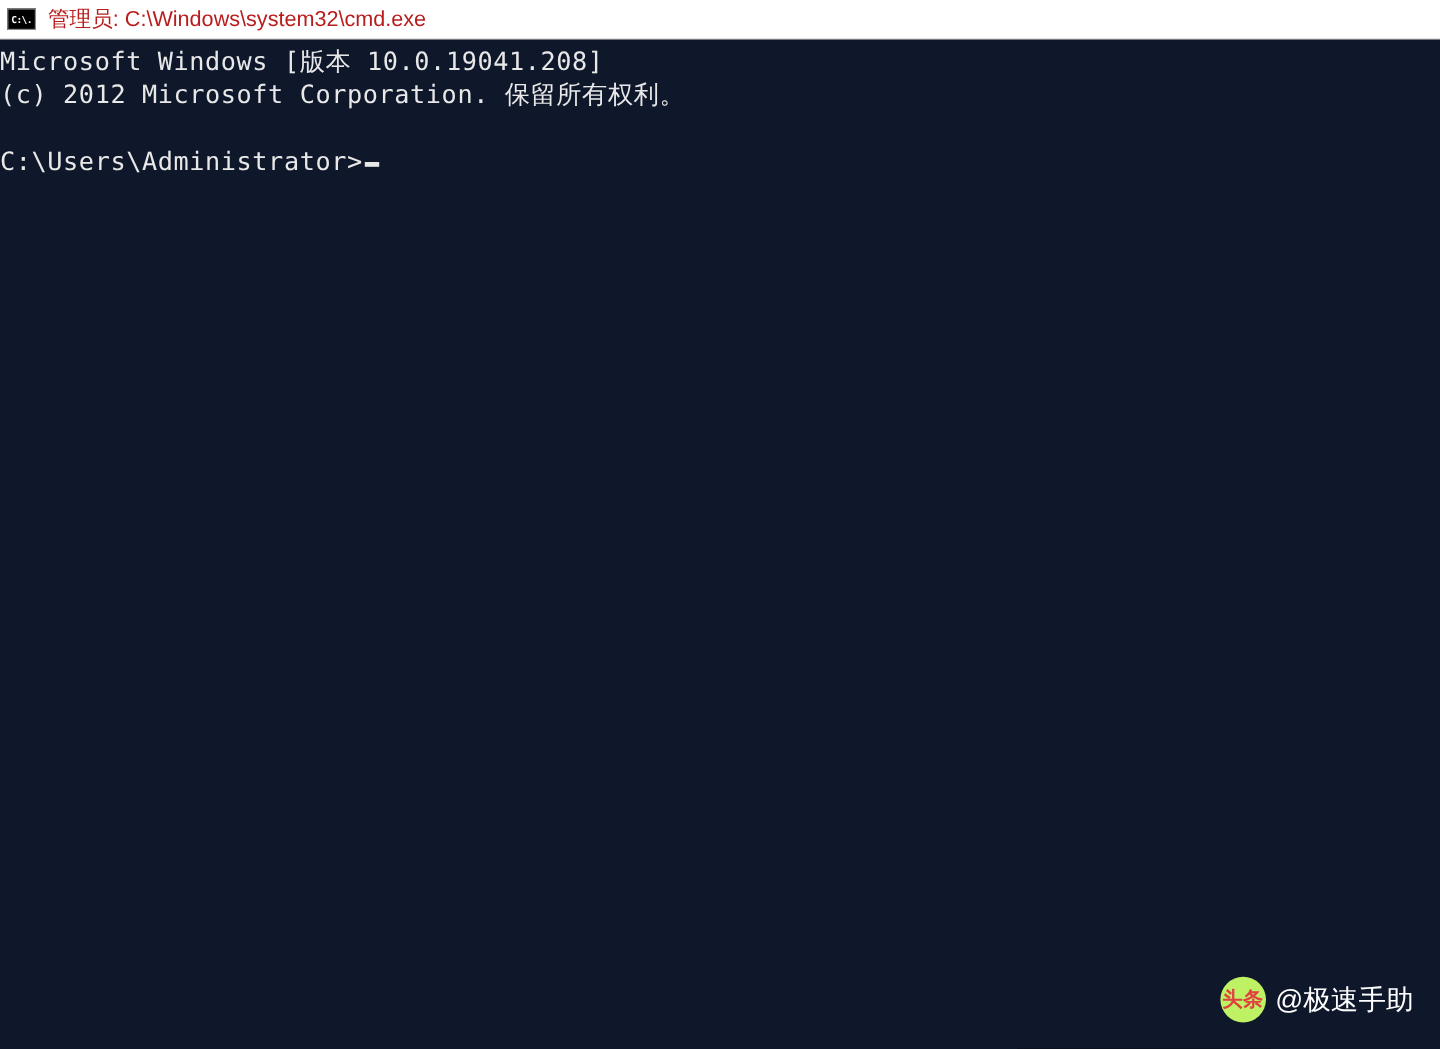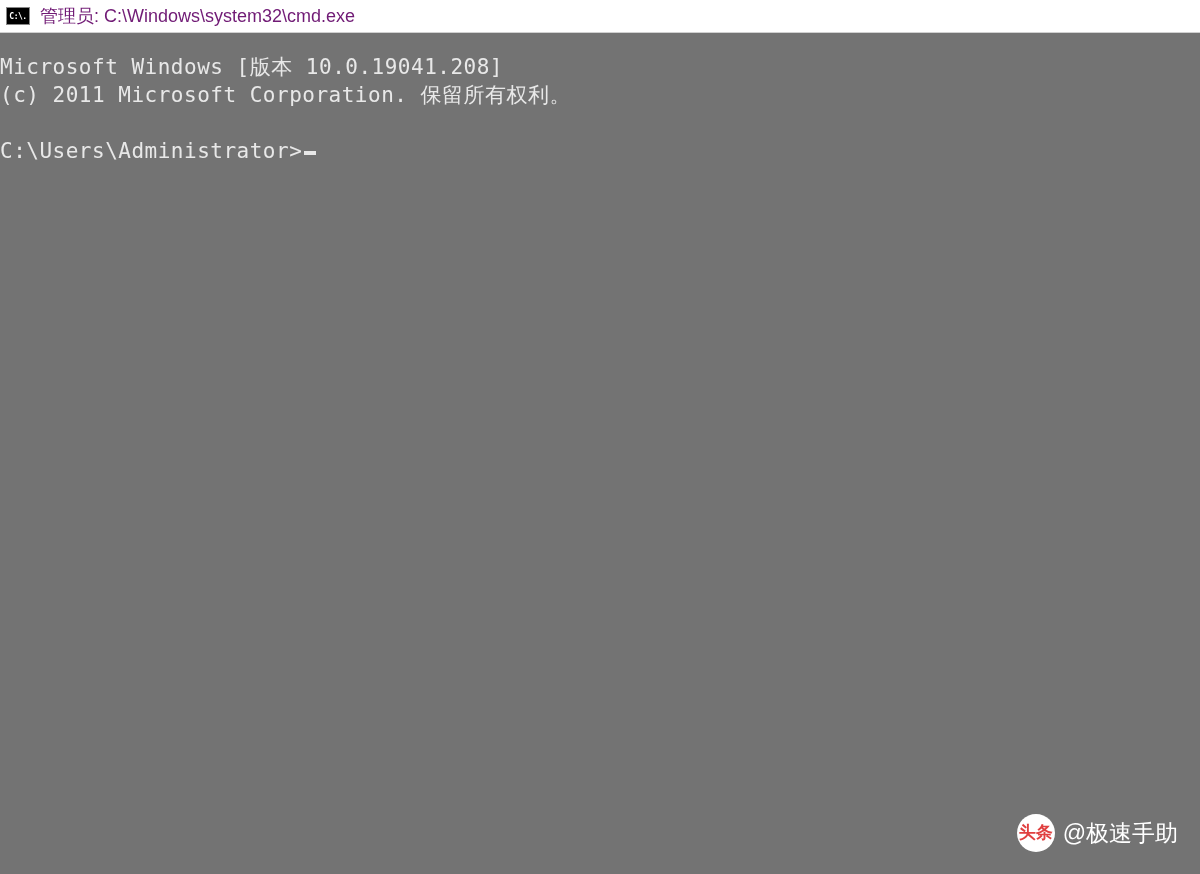--- a/index.html
+++ b/index.html
@@ -36,30 +36,30 @@
       margin-left: 2px;
     }
     .app-icon-text {
       color: #ffffff;
       font-size: 8px;
       font-family: "Consolas", monospace;
       letter-spacing: -0.5px;
       font-weight: bold;
     }
     .title-text {
-      color: #701a75;
+      color: #b91c1c;
       font-size: 18px;
       font-family: "Microsoft YaHei", "SimSun", sans-serif;
       white-space: nowrap;
     }
     .terminal-area {
       width: 100%;
       height: calc(100% - 33px);
-      background: #737373;
-      padding-top: 20px;
+      background: #0f172a;
+      padding-top: 4px;
       padding-left: 0px;
     }
     .terminal-line {
       color: #e8e8e8;
       font-size: 21px;
       line-height: 28px;
       font-family: "NSimSun", "SimSun", "Consolas", monospace;
       white-space: pre;
       letter-spacing: 0.5px;
     }
@@ -85,21 +85,21 @@
       bottom: 22px;
       right: 22px;
       display: flex;
       align-items: center;
       gap: 8px;
     }
     .watermark-logo {
       width: 38px;
       height: 38px;
       border-radius: 50%;
-      background: #ffffff;
+      background: #bef264;
       display: flex;
       align-items: center;
       justify-content: center;
       position: relative;
     }
     .watermark-logo-inner {
       color: #e04040;
       font-size: 17px;
       font-weight: bold;
       font-family: "Microsoft YaHei", sans-serif;
@@ -119,21 +119,21 @@
 
 <div class="title-bar">
   <div class="app-icon">
     <span class="app-icon-text">C:\.</span>
   </div>
   <div class="title-text">管理员: C:\Windows\system32\cmd.exe</div>
 </div>
 
 <div class="terminal-area">
   <div class="terminal-line">Microsoft Windows [版本 10.0.19041.208]</div>
-  <div class="terminal-line">(c) 2011 Microsoft Corporation. 保留所有权利。</div>
+  <div class="terminal-line">(c) 2012 Microsoft Corporation. 保留所有权利。</div>
   <div class="terminal-spacer"></div>
   <div class="terminal-line prompt-line">
     <span>C:\Users\Administrator&gt;</span><span class="cursor"></span>
   </div>
 </div>
 
 <div class="watermark">
   <div class="watermark-logo">
     <div class="watermark-logo-inner">头条</div>
   </div>

